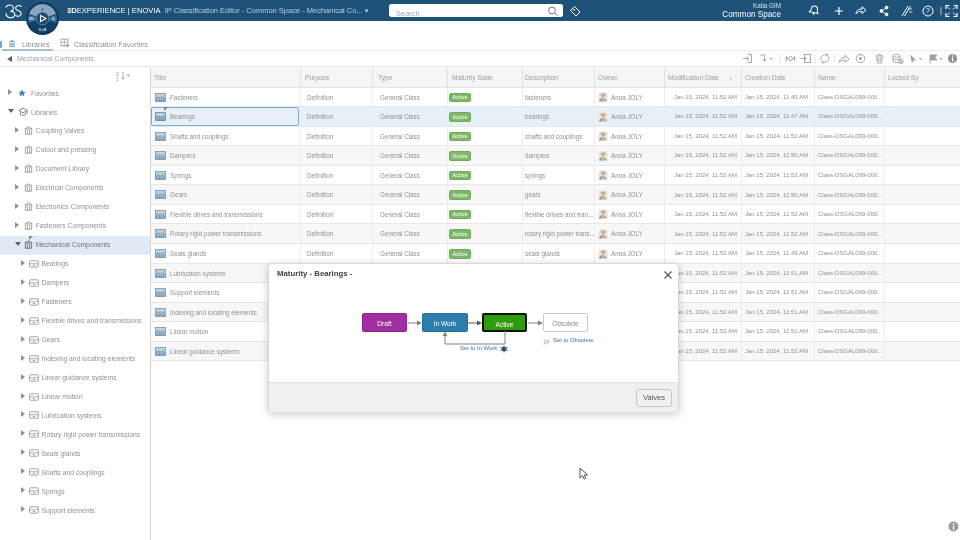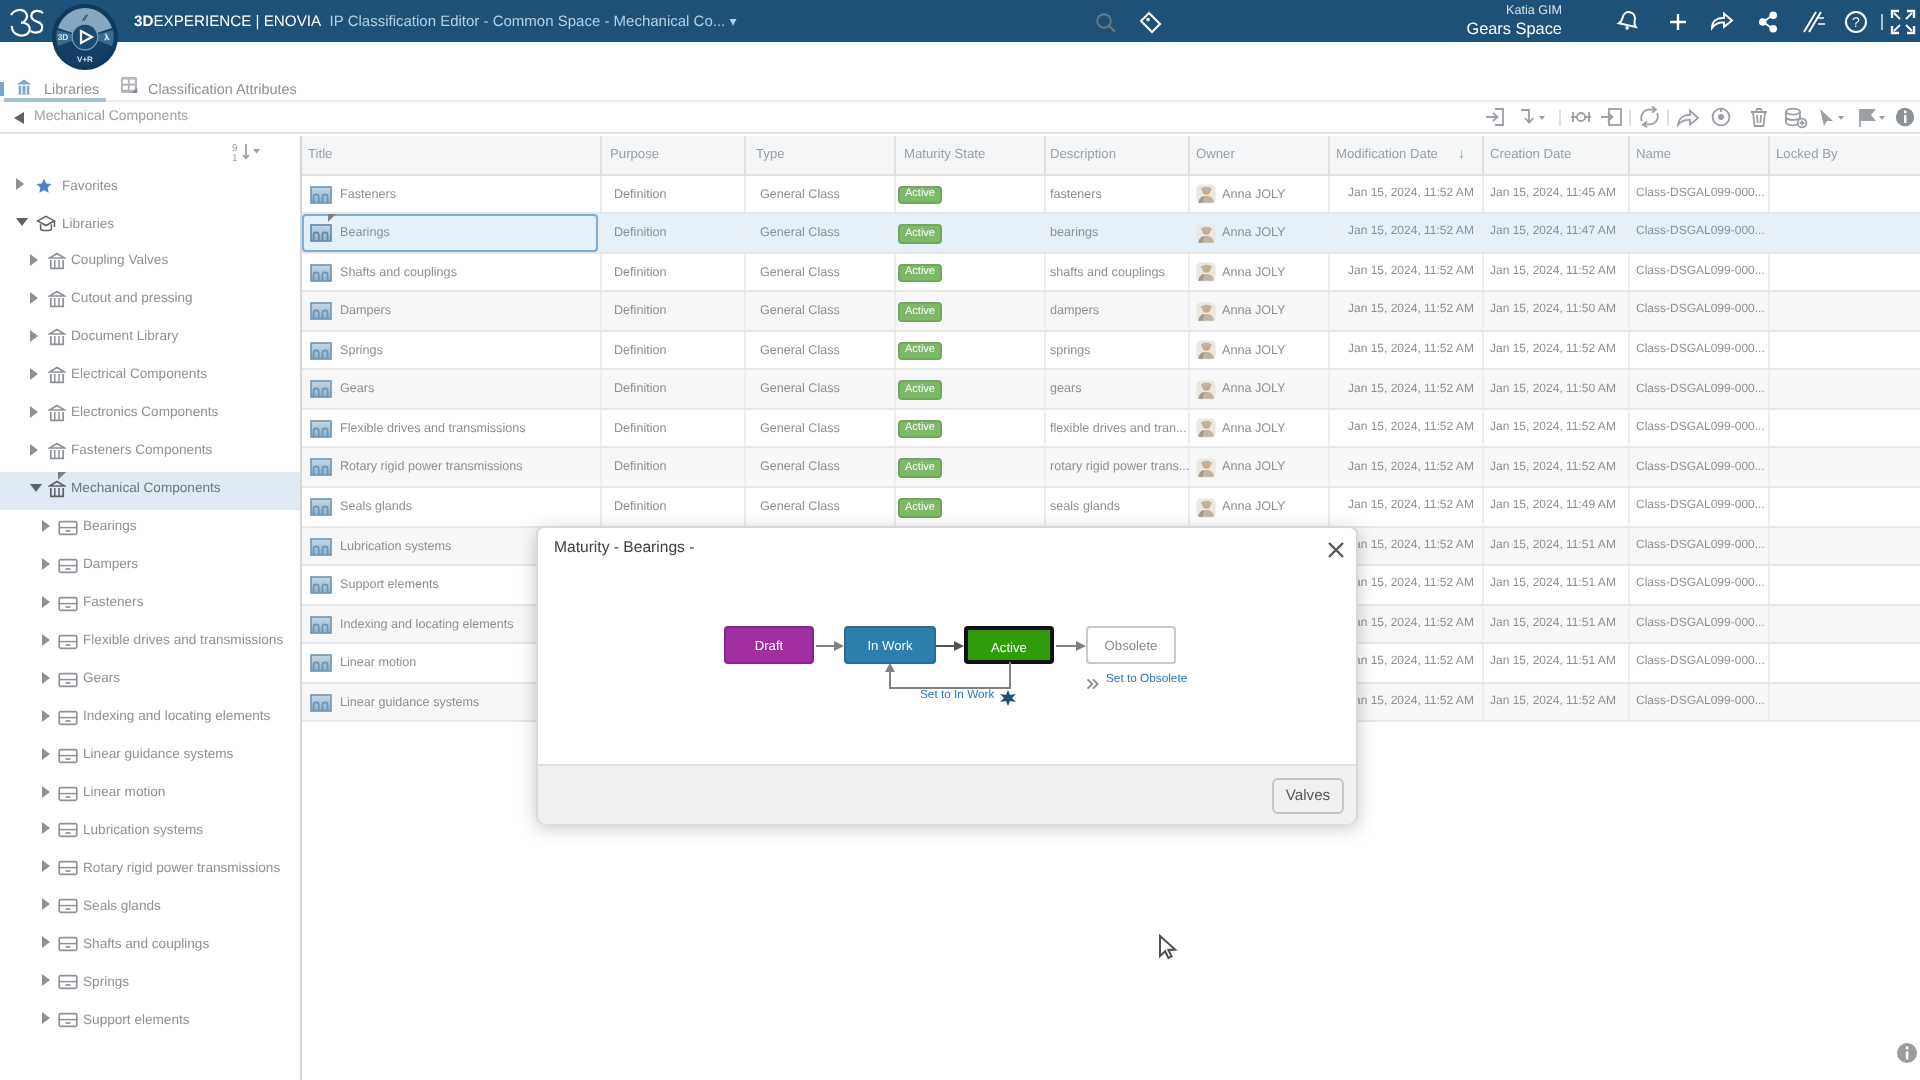--- a/index.html
+++ b/index.html
@@ -50,30 +50,31 @@
 <path d="M31.5 14 A14.5 14.5 0 0 1 31 22 L22.5 19 A5.5 5.5 0 0 0 22.5 16.4 Z" fill="#3e6f96" opacity="0.9"></path>
 <path d="M3.5 14 A14.5 14.5 0 0 0 4 22 L12.5 19 A5.5 5.5 0 0 1 12.5 16.4 Z" fill="#3e6f96" opacity="0.9"></path>
 <circle cx="17.5" cy="17.5" r="6.4" fill="#1b4a70" stroke="#7ba0bf" stroke-width="0.6"></circle>
 <path d="M15.5 14.5 L21 17.5 L15.5 20.5 Z" fill="none" stroke="#fff" stroke-width="1.1"></path>
 <text x="17.5" y="9.5" font-size="4.5" fill="#17405f" text-anchor="middle" font-weight="bold">∕∕</text>
 <text x="6.5" y="19" font-size="4.2" fill="#cfe0ec" text-anchor="middle" font-weight="bold">3D</text>
 <text x="28.5" y="19" font-size="4.2" fill="#cfe0ec" text-anchor="middle" font-weight="bold">𝛌</text>
 <text x="17.5" y="30" font-size="4" fill="#cfe0ec" text-anchor="middle" font-weight="bold">V+R</text>
 </svg>
 <div class="abs ttl" style="left:67px;top:0px"><b>3D</b>EXPERIENCE&nbsp;|&nbsp;ENOVIA&nbsp;&nbsp;<span style="font-size:7.5px;color:#b3d1e6">IP Classification Editor - Common Space - Mechanical Co... <span style="font-size:7px">▾</span></span></div>
+<div class="abs" id="search"><span>Search</span></div>
 <svg class="abs" style="left:547px;top:5.5px" width="12" height="11" viewBox="0 0 12 11">
 <circle cx="5" cy="4.5" r="3.4" fill="none" stroke="#6a7781" stroke-width="1"></circle>
 <line x1="7.6" y1="7" x2="10.5" y2="9.8" stroke="#6a7781" stroke-width="1"></line>
     </svg>
 <svg class="abs" style="left:569px;top:4.5px" width="13" height="13" viewBox="0 0 13 13">
 <path d="M1.5 5.5 L5.5 1.5 L11 7 L7 11 Z" fill="none" stroke="#fff" stroke-width="1"></path>
 <circle cx="5" cy="4.8" r="0.9" fill="#fff"></circle>
     </svg>
 <div class="abs" style="right:179px;top:1.5px;color:#d7e2ea;font-size:6.3px;text-align:right;width:120px">Katia GIM</div>
-<div class="abs" style="right:179px;top:9.5px;color:#fff;font-size:8.2px;text-align:right;width:120px">Gears Space</div>
+<div class="abs" style="right:179px;top:9.5px;color:#fff;font-size:8.2px;text-align:right;width:120px">Common Space</div>
 <svg class="abs" style="left:808px;top:4px" width="150" height="14" viewBox="0 0 150 14">
 <g stroke="#fff" fill="none" stroke-width="1">
 <g transform="rotate(12 6 7)">
           <path d="M6 2 C4.1 2 2.9 3.5 2.9 5.5 C2.9 7 2.4 7.9 1.7 8.6 L10.3 8.6 C9.6 7.9 9.1 7 9.1 5.5 C9.1 3.5 7.9 2 6 2 Z"></path>
           <circle cx="6.2" cy="10" r="0.9" fill="#fff" stroke="none"></circle>
         </g>
 <path d="M31 3 L31 11 M27 7 L35 7" stroke-width="1.2"></path>
 <path d="M48 10 C48 6.5 50.5 4.8 54 5 L54 2.8 L58 6.2 L54 9.5 L54 7.3 C51.5 7 49.5 8 48 10 Z"></path>
 <g transform="translate(70,0)">
           <circle cx="8.6" cy="3.6" r="1.4" fill="#fff"></circle>
@@ -107,21 +108,21 @@
 <div class="abs tabtxt" style="left:22px;top:39.5px">Libraries</div>
 <div class="abs" style="left:2px;top:48.5px;width:51px;height:2px;background:#a5bfd3"></div>
 <svg class="abs" style="left:60px;top:38px" width="9" height="9" viewBox="0 0 10 10">
 <rect x="0.5" y="0.5" width="9" height="9" rx="1" fill="#b4b8bc"></rect>
 <rect x="1.6" y="2" width="2.8" height="2.2" fill="#fff"></rect>
       <rect x="5.4" y="2" width="2.8" height="2.2" fill="#fff"></rect>
 <rect x="1.6" y="5.4" width="2.8" height="2.2" fill="#fff"></rect>
       <rect x="5.4" y="5.4" width="2.8" height="2.2" fill="#fff"></rect>
 <path d="M6.5 9.5 L9.5 9.5 L9.5 6.5 Z" fill="#83878b"></path>
 </svg>
-<div class="abs tabtxt" style="left:74px;top:39.5px">Classification Attributes</div>
+<div class="abs tabtxt" style="left:74px;top:39.5px">Classification Favorites</div>
 <div class="abs" style="left:0;top:51px;width:960px;height:16px;background:#fff;border-bottom:1px solid #e3e3e3"></div>
 <div class="abs arr" style="left:7px;top:55.5px;border-right:5px solid #5d6267;border-top:3.5px solid transparent;border-bottom:3.5px solid transparent"></div>
 <div class="abs crumbtxt" style="left:17px;top:55px">Mechanical Components</div>
 <svg class="abs" style="left:742px;top:52.5px" width="216" height="12" viewBox="0 0 216 12">
 <g stroke="#9aa0a5" fill="none" stroke-width="0.9">
 <g>
           <path d="M5.5 1.5 L9.5 1.5 L9.5 9.5 L5.5 9.5 M1 5.5 L6.5 5.5 M4.5 3.5 L6.8 5.5 L4.5 7.5"></path>
         </g>
 <g transform="translate(17,0)">
           <path d="M1.5 2 L5.5 2 L5.5 8 M3.5 6 L5.6 8.3 L7.7 6"></path>
@@ -879,21 +880,21 @@
 <path d="M2.4 2.6 C2.8 1.2 7.6 1.2 8 2.6 L7.4 3.4 L3 3.4 Z" fill="#b9b4ac"></path>
 <path d="M1.2 9.4 C1.6 6.8 3.2 6 5.1 6 C7 6 8.6 6.8 9 9.4 Z" fill="#c0b4a4"></path>
 <path d="M1.2 9.4 C1.6 6.8 3 6.1 4 6.1 L3.4 9.4 Z" fill="#a39a8e"></path>
 </svg>
       <div class="c" style="left:460px">Anna JOLY</div>
       <div class="d" style="left:523px">Jan 15, 2024, 11:52 AM</div>
       <div class="d" style="left:594px">Jan 15, 2024, 11:52 AM</div>
       <div class="d" style="left:667px">Class-DSGAL099-000...</div>
     </div>
 <div class="abs" id="modal">
-      <div style="position:absolute;left:8px;top:5px;font-size:7.8px;font-weight:normal;color:#3c4247">Maturity - Bearings -</div>
+      <div style="position:absolute;left:8px;top:5px;font-size:7.8px;font-weight:bold;color:#3c4247">Maturity - Bearings -</div>
       <svg style="position:absolute;left:394px;top:6px" width="10" height="10" viewBox="0 0 10 10">
 <path d="M1.5 1.5 L8.5 8.5 M8.5 1.5 L1.5 8.5" stroke="#55595e" stroke-width="1.2" fill="none"></path>
       </svg>
       <div class="sbox" style="left:93px;top:49px;width:45px;background:#a12fa1;border:1px solid #8a2490;color:#fff">Draft</div>
       <div class="sbox" style="left:153px;top:49px;width:46px;background:#2d7dad;border:1px solid #266d99;color:#fff">In Work</div>
       <div class="sbox" style="left:213px;top:49px;width:45px;background:#319c0b;border:2px solid #111;color:#fff">Active</div>
       <div class="sbox" style="left:274px;top:49px;width:45px;background:#fff;border:1px solid #c9c9c9;color:#8a8a8a">Obsolete</div>
       <svg style="position:absolute;left:139px;top:54.5px" width="14" height="8" viewBox="0 0 14 8">
 <line x1="0" y1="4" x2="10" y2="4" stroke="#808080" stroke-width="1"></line>
 <path d="M9 1.5 L14 4 L9 6.5 Z" fill="#808080"></path>

